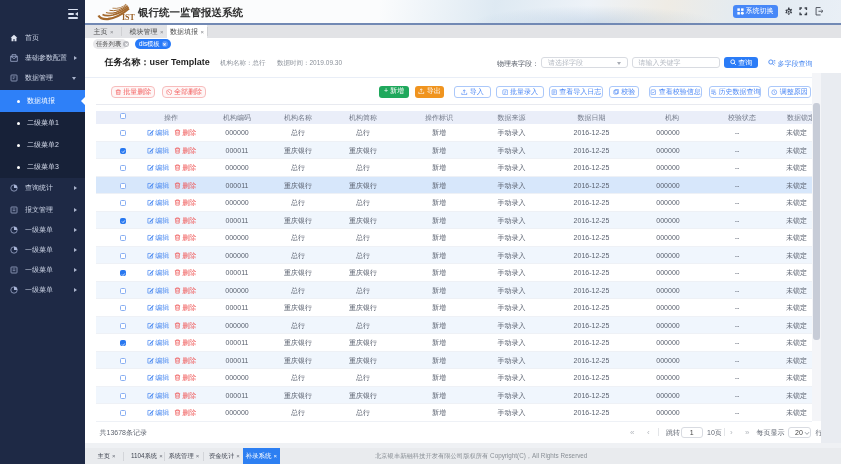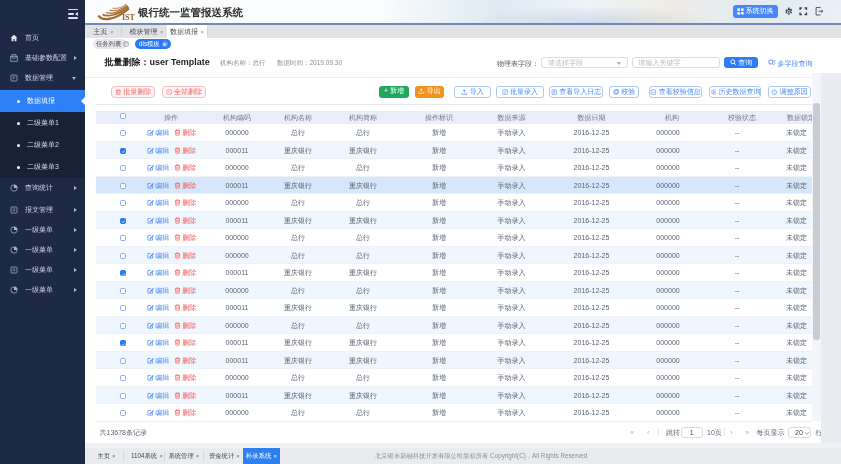--- a/index.html
+++ b/index.html
@@ -127,21 +127,21 @@
   <div class="tab" style="left:2px;width:33px">主页<span class="x">×</span></div>
   <div class="tsep" style="left:35.5px"></div>
   <div class="tab" style="left:43px;width:37px">模块管理<span class="x">×</span></div>
   <div class="tab on" style="left:82px;width:40px">数据填报<span class="x">×</span></div>
   <div class="tsep" style="left:122px"></div>
 </div>
 
 <div class="pill" style="left:92.5px;width:34px;background:#e8e8ea;color:#4a4a4a;text-align:left;padding-left:3.5px">任务列表<span class="px" style="background:#b9babf"></span></div>
 <div class="pill" style="left:134.5px;width:36.5px;background:#2679f8;color:#fff;text-align:left;padding-left:4.5px">dis模板<span class="px" style="background:#5a97fa"></span></div>
 
-<div class="lab" style="left:104.5px;top:56px;font-size:9px;font-weight:bold;color:#1f1f1f">批量删除：user Template</div>
+<div class="lab" style="left:104.5px;top:56px;font-size:9px;font-weight:bold;color:#1f1f1f">任务名称：user Template</div>
 <div class="lab" style="left:220px;top:59px;color:#8a9099;font-size:6.5px">机构名称：总行</div>
 <div class="lab" style="left:277px;top:59px;color:#8a9099;font-size:6.5px">数据时间：2019.09.30</div>
 <div class="lab" style="left:497px;top:58.5px">物理表字段：</div>
 <div class="box" style="left:541px;width:86.5px">请选择字段<span class="caret" style="left:75px;top:4px"></span></div>
 <div class="box" style="left:631.5px;width:88px">请输入关键字</div>
 <div id="qbtn"><svg style="vertical-align:-1px;margin-right:2px" width="6.5" height="6.5" viewBox="0 0 10 10">
         <circle cx="4.2" cy="4.2" r="3" fill="none" stroke="#fff" stroke-width="1.4"></circle>
         <path d="M6.5 6.5L9 9" stroke="#fff" stroke-width="1.4"></path>
       </svg>查询</div>
 <div id="multiq"><svg style="vertical-align:-1px;margin-right:2px" width="7.5" height="7.5" viewBox="0 0 10 10">

